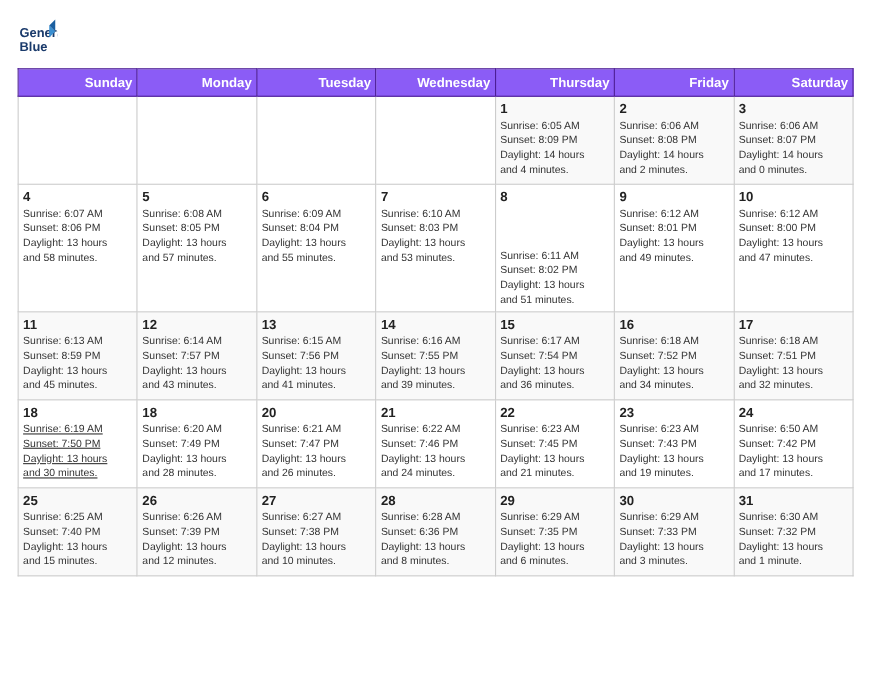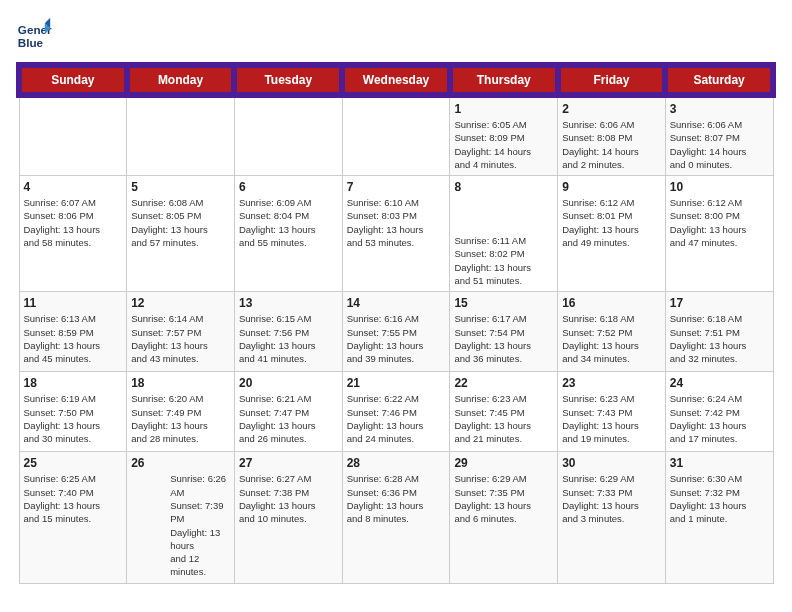--- a/index.html
+++ b/index.html
@@ -37,26 +37,26 @@
     .calendar-subtitle {
       font-size: 15px;
       color: #444;
     }
     .calendar-table {
       width: 100%;
       border-collapse: collapse;
       font-size: 10px;
     }
     .calendar-table thead th {
-      background-color: #b91c1c;
+      background-color: #8b5cf6;
       color: #fff;
       padding: 5px 4px;
-      text-align: center;
+      text-align: right;
       font-size: 12px;
-      border: 6px solid #4c1d95;
+      border: 1px solid #4c1d95;
     }
     .calendar-table tbody td {
       border: 1px solid #ccc;
       vertical-align: top;
       padding: 4px;
       width: 108px;
       height: 80px;
       background: #fff;
     }
     .calendar-table tbody tr:nth-child(odd) td {
@@ -233,21 +233,21 @@
           <div class="day-number">17</div>
           <div class="day-info" style="white-space: pre-line;">Sunrise: 6:18 AM
 Sunset: 7:51 PM
 Daylight: 13 hours
 and 32 minutes.</div>
         </td>
       </tr>
       <tr>
         <td>
           <div class="day-number">18</div>
-          <div class="day-info" style="white-space: pre-line;">Sunrise: 6:19 AM
+          <div class="day-info" style="white-space: pre-line; text-decoration: underline;">Sunrise: 6:19 AM
 Sunset: 7:50 PM
 Daylight: 13 hours
 and 30 minutes.</div>
         </td>
         <td>
           <div class="day-number">18</div>
           <div class="day-info" style="white-space: pre-line;">Sunrise: 6:20 AM
 Sunset: 7:49 PM
 Daylight: 13 hours
 and 28 minutes.</div>
@@ -275,37 +275,37 @@
         </td>
         <td>
           <div class="day-number">23</div>
           <div class="day-info" style="white-space: pre-line;">Sunrise: 6:23 AM
 Sunset: 7:43 PM
 Daylight: 13 hours
 and 19 minutes.</div>
         </td>
         <td>
           <div class="day-number">24</div>
-          <div class="day-info" style="white-space: pre-line;">Sunrise: 6:24 AM
+          <div class="day-info" style="white-space: pre-line;">Sunrise: 6:50 AM
 Sunset: 7:42 PM
 Daylight: 13 hours
 and 17 minutes.</div>
         </td>
       </tr>
       <tr>
         <td>
           <div class="day-number">25</div>
           <div class="day-info" style="white-space: pre-line;">Sunrise: 6:25 AM
 Sunset: 7:40 PM
 Daylight: 13 hours
 and 15 minutes.</div>
         </td>
         <td>
           <div class="day-number">26</div>
-          <div class="day-info" style="white-space: pre-line; margin-left: 39px;">Sunrise: 6:26 AM
+          <div class="day-info" style="white-space: pre-line;">Sunrise: 6:26 AM
 Sunset: 7:39 PM
 Daylight: 13 hours
 and 12 minutes.</div>
         </td>
         <td>
           <div class="day-number">27</div>
           <div class="day-info" style="white-space: pre-line;">Sunrise: 6:27 AM
 Sunset: 7:38 PM
 Daylight: 13 hours
 and 10 minutes.</div>

